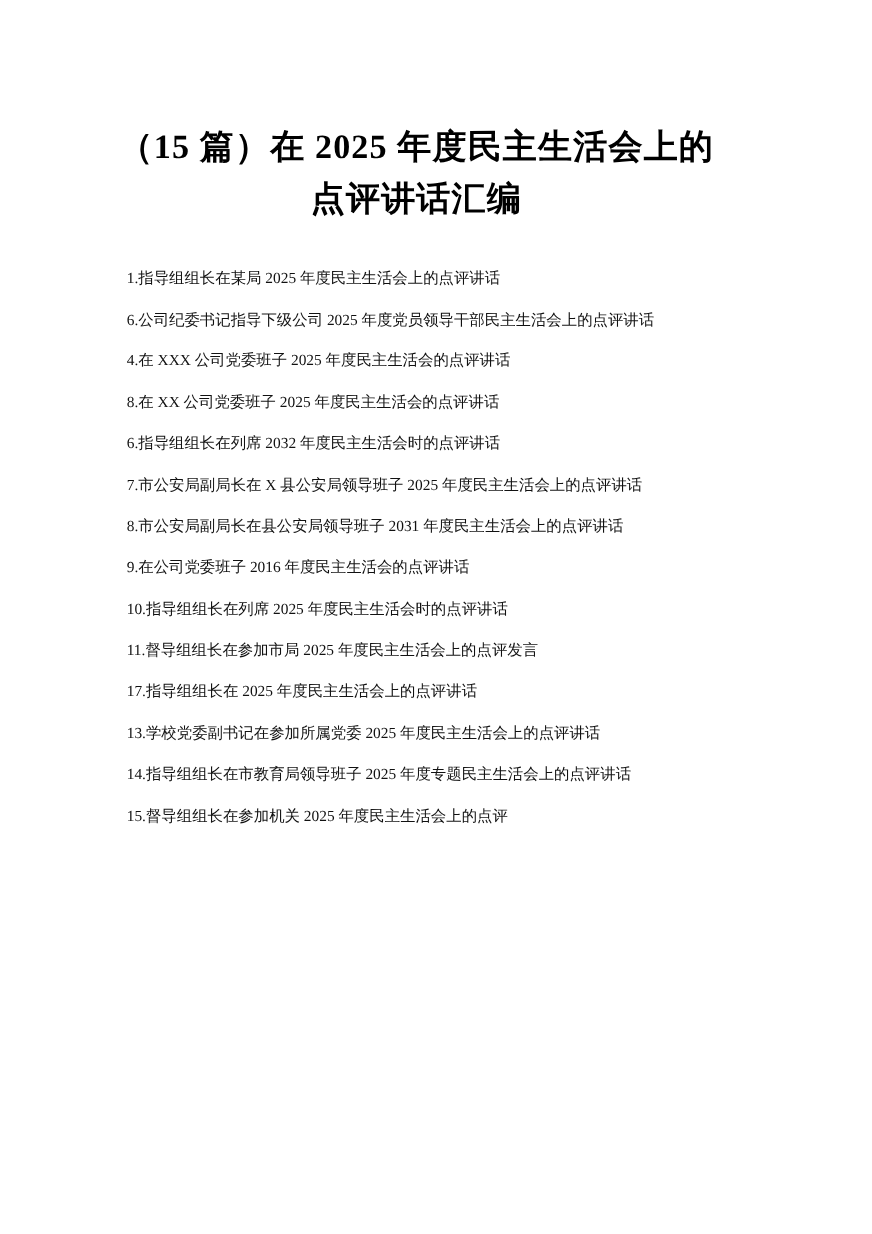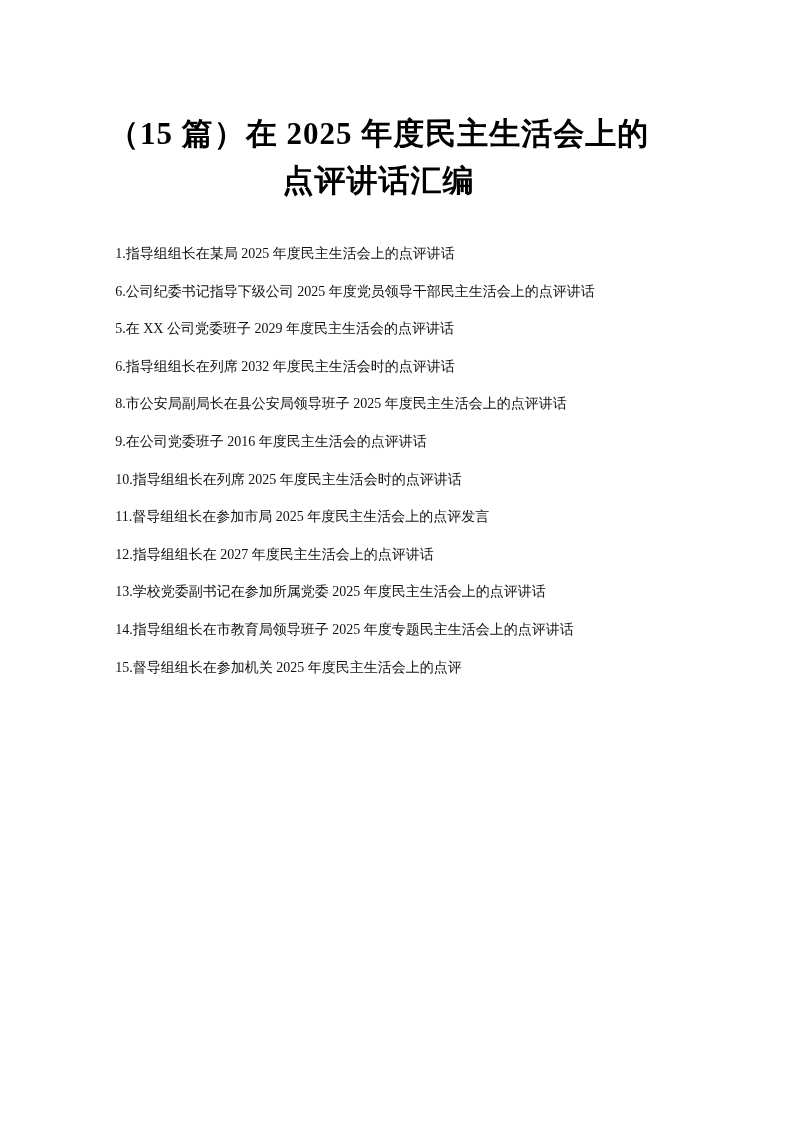--- a/index.html
+++ b/index.html
@@ -43,24 +43,26 @@
   }
 </style>
 </head>
 <body>
 
 <div class="page">
   <h1 class="doc-title">（15 篇）在 2025 年度民主生活会上的点评讲话汇编</h1>
   <div class="toc">
       <p class="toc-item">1.指导组组长在某局 2025 年度民主生活会上的点评讲话</p>
       <p class="toc-item">6.公司纪委书记指导下级公司 2025 年度党员领导干部民主生活会上的点评讲话</p>
-      <p class="toc-item">5.在 XX 公司党委班子 2029 年度民主生活会的点评讲话</p>
+      <p class="toc-item">4.在 XXX 公司党委班子 2025 年度民主生活会的点评讲话</p>
+      <p class="toc-item">8.在 XX 公司党委班子 2025 年度民主生活会的点评讲话</p>
       <p class="toc-item">6.指导组组长在列席 2032 年度民主生活会时的点评讲话</p>
-      <p class="toc-item">8.市公安局副局长在县公安局领导班子 2025 年度民主生活会上的点评讲话</p>
+      <p class="toc-item">7.市公安局副局长在 X 县公安局领导班子 2025 年度民主生活会上的点评讲话</p>
+      <p class="toc-item">8.市公安局副局长在县公安局领导班子 2031 年度民主生活会上的点评讲话</p>
       <p class="toc-item">9.在公司党委班子 2016 年度民主生活会的点评讲话</p>
       <p class="toc-item">10.指导组组长在列席 2025 年度民主生活会时的点评讲话</p>
       <p class="toc-item">11.督导组组长在参加市局 2025 年度民主生活会上的点评发言</p>
-      <p class="toc-item">12.指导组组长在 2027 年度民主生活会上的点评讲话</p>
+      <p class="toc-item">17.指导组组长在 2025 年度民主生活会上的点评讲话</p>
       <p class="toc-item">13.学校党委副书记在参加所属党委 2025 年度民主生活会上的点评讲话</p>
       <p class="toc-item">14.指导组组长在市教育局领导班子 2025 年度专题民主生活会上的点评讲话</p>
       <p class="toc-item">15.督导组组长在参加机关 2025 年度民主生活会上的点评</p>
     </div>
 </div>
 
 </body></html>

